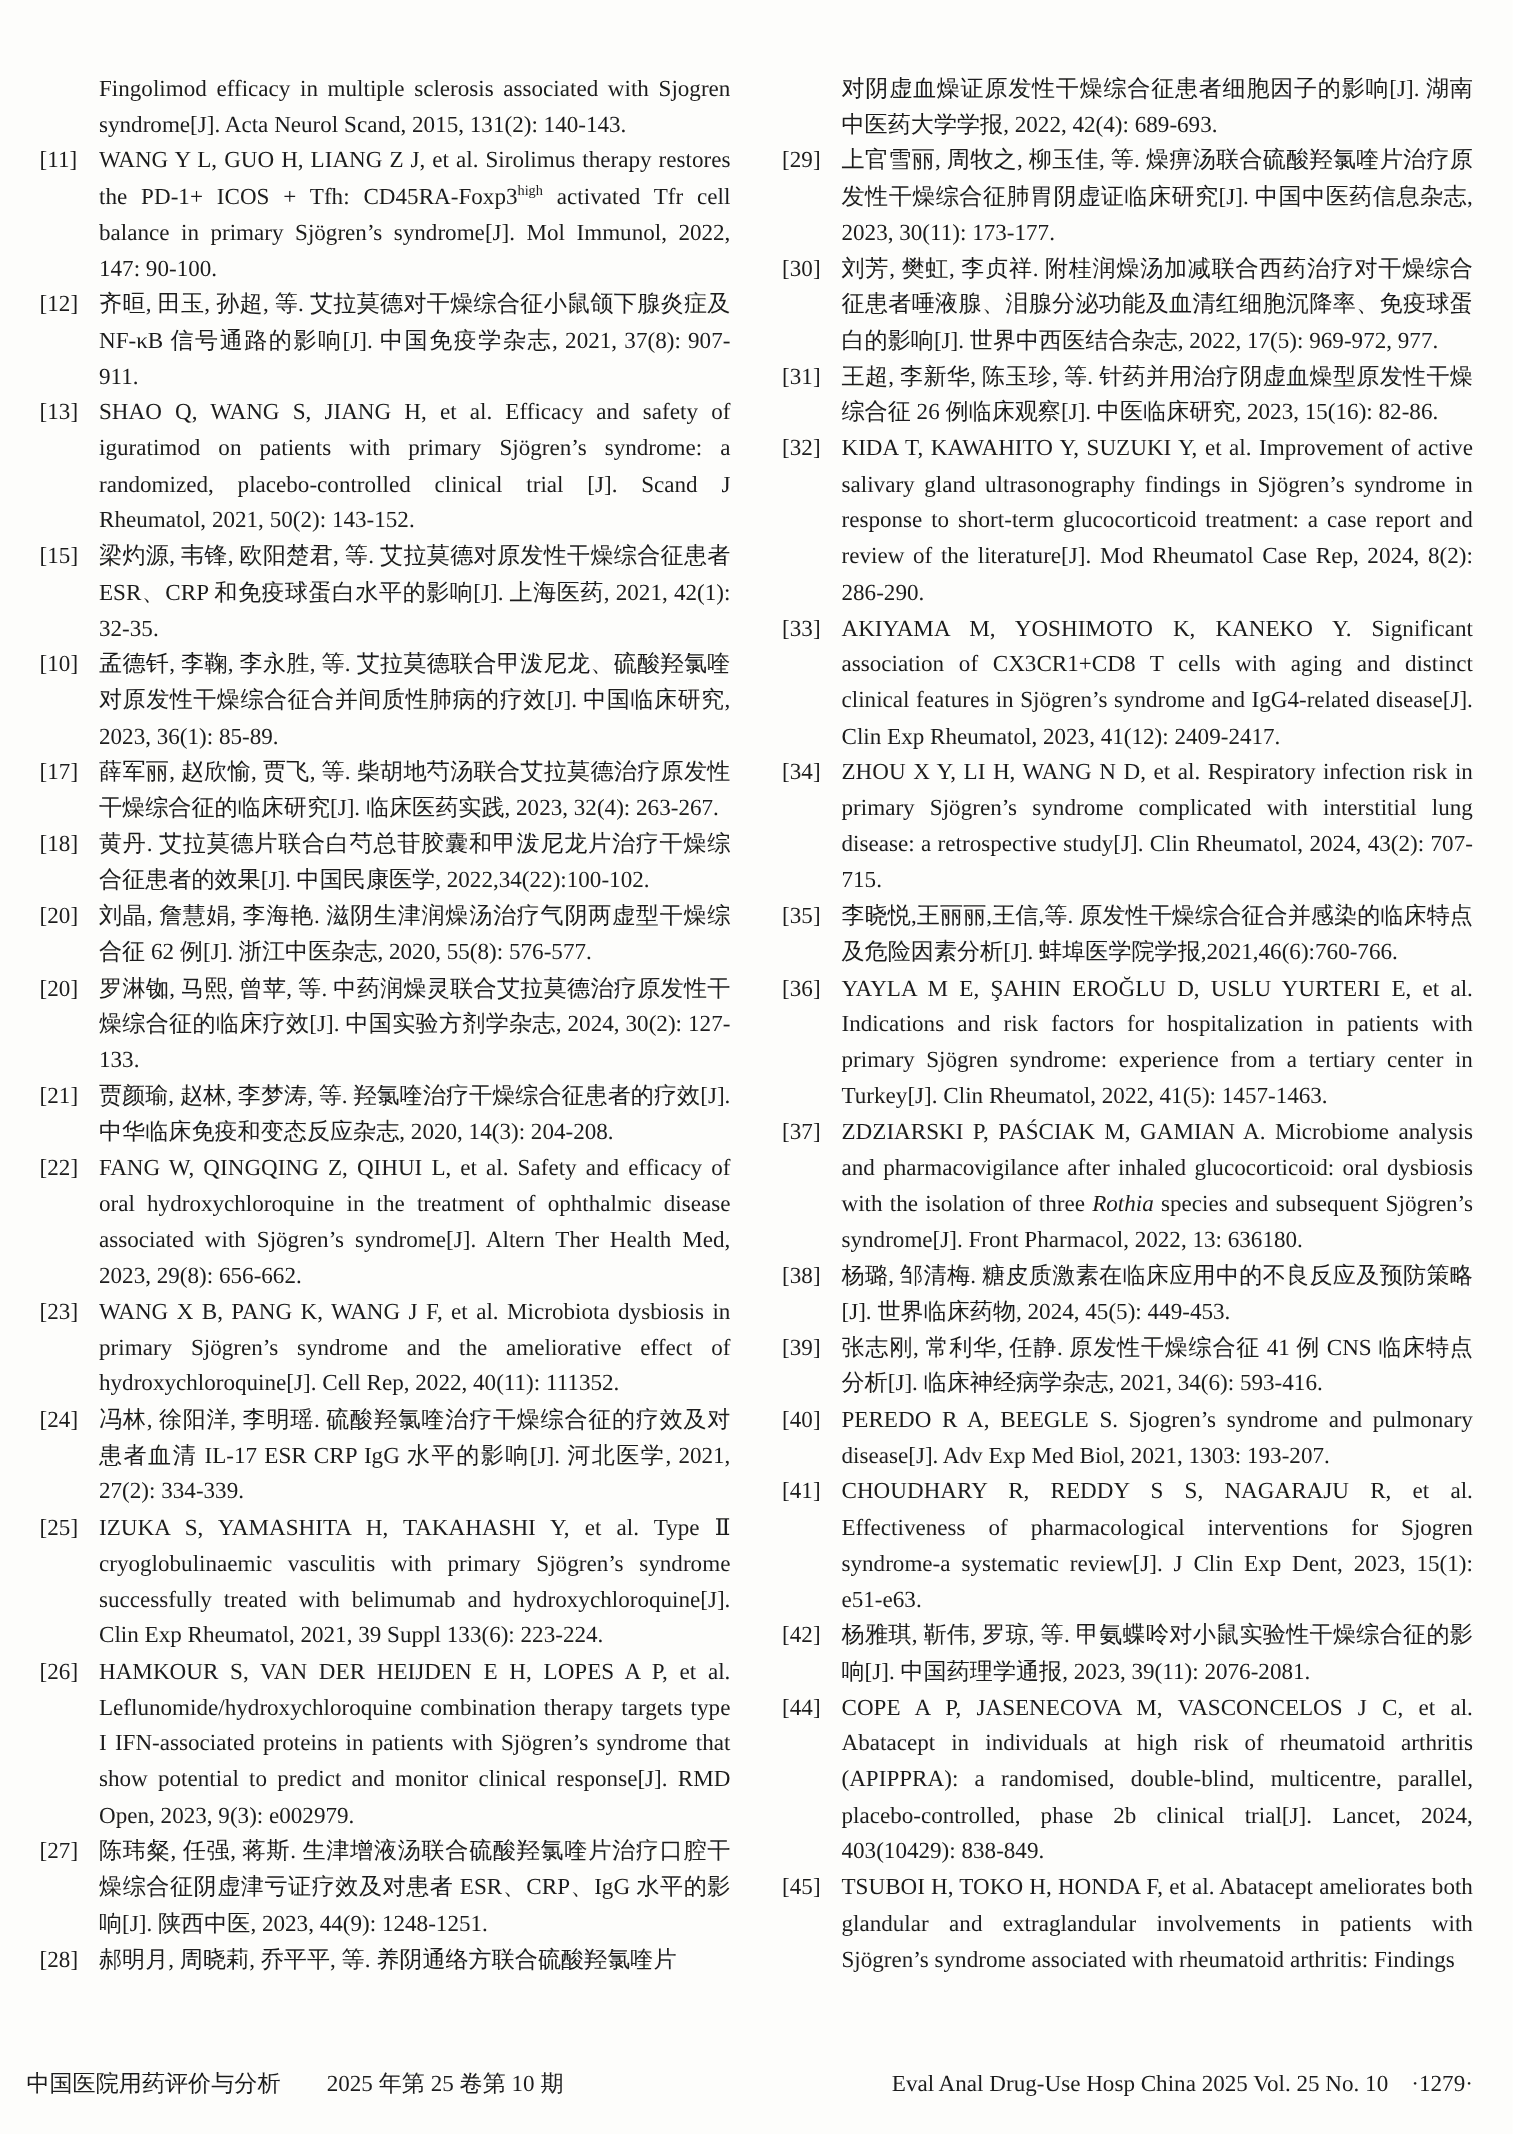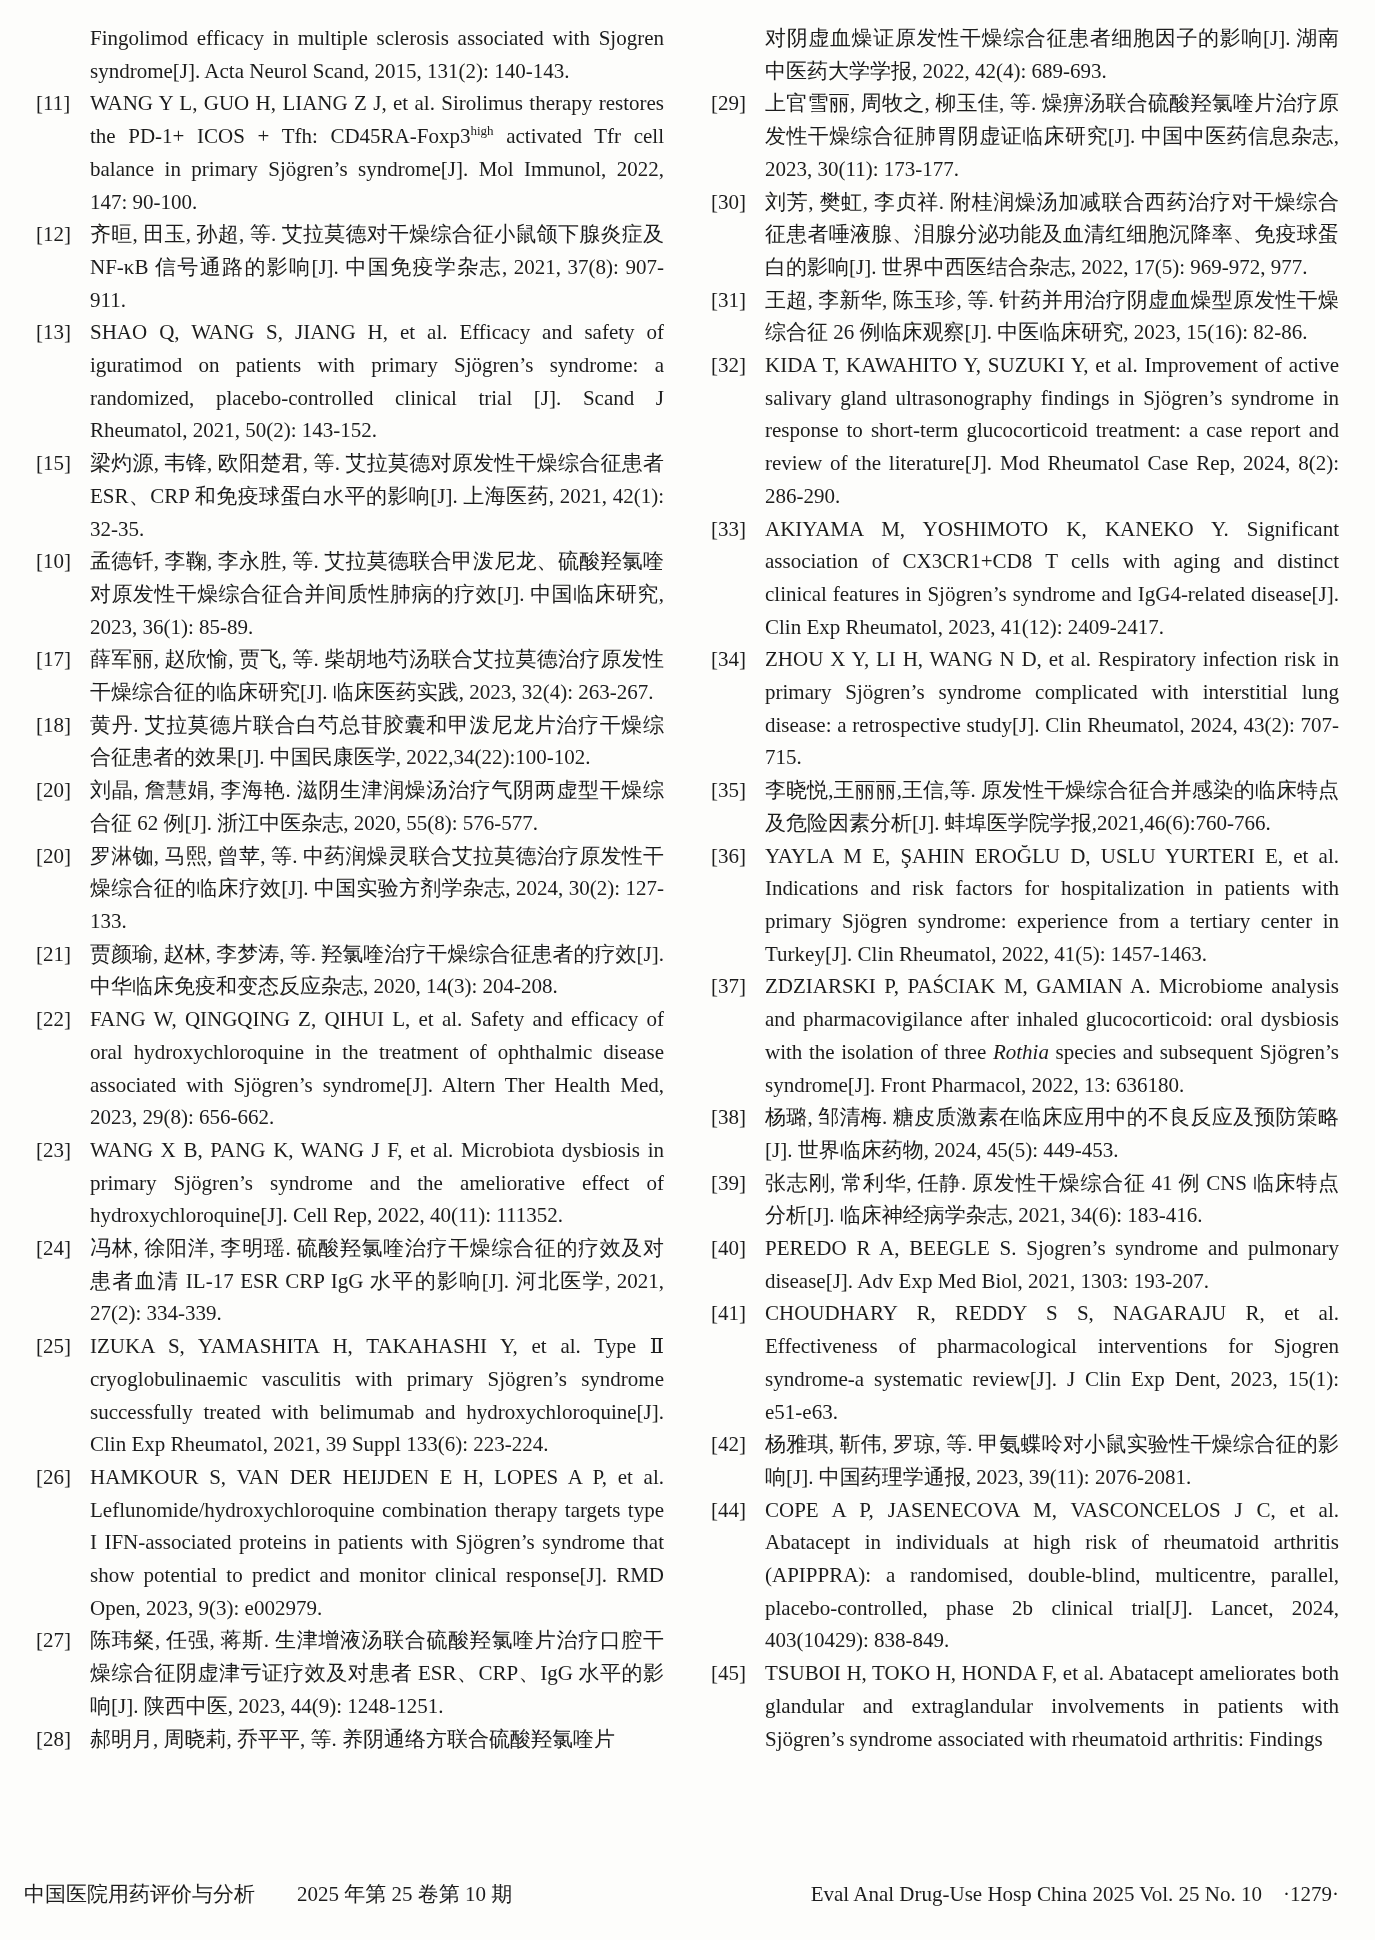--- a/index.html
+++ b/index.html
@@ -17,21 +17,21 @@
     line-height:32.7px;
     overflow:hidden;
   }
   .columns{
     position:absolute;
     top:22px;left:36px;
     width:1303px;
     display:flex;
     gap:47px;
   }
-  .col{width:628px;}
+  .col{width:628px;margin-top:42px;}
   .ref{display:flex;align-items:flex-start;}
   .ref .num{
     flex:0 0 54px;
     white-space:nowrap;
   }
   .ref .txt{
     flex:1;
     text-align:justify;
     text-justify:inter-word;
   }
@@ -170,21 +170,21 @@
         <div class="ref">
           <span class="num">[37]</span>
           <div class="txt">ZDZIARSKI P, PAŚCIAK M, GAMIAN A. Microbiome analysis and pharmacovigilance after inhaled glucocorticoid: oral dysbiosis with the isolation of three <i>Rothia</i> species and subsequent Sjögren’s syndrome[J]. Front Pharmacol, 2022, 13: 636180.</div>
         </div>
         <div class="ref">
           <span class="num">[38]</span>
           <div class="txt">杨璐, 邹清梅. 糖皮质激素在临床应用中的不良反应及预防策略[J]. 世界临床药物, 2024, 45(5): 449-453.</div>
         </div>
         <div class="ref">
           <span class="num">[39]</span>
-          <div class="txt">张志刚, 常利华, 任静. 原发性干燥综合征 41 例 CNS 临床特点分析[J]. 临床神经病学杂志, 2021, 34(6): 183-416.</div>
+          <div class="txt">张志刚, 常利华, 任静. 原发性干燥综合征 41 例 CNS 临床特点分析[J]. 临床神经病学杂志, 2021, 34(6): 593-416.</div>
         </div>
         <div class="ref">
           <span class="num">[40]</span>
           <div class="txt">PEREDO R A, BEEGLE S. Sjogren’s syndrome and pulmonary disease[J]. Adv Exp Med Biol, 2021, 1303: 193-207.</div>
         </div>
         <div class="ref">
           <span class="num">[41]</span>
           <div class="txt">CHOUDHARY R, REDDY S S, NAGARAJU R, et al. Effectiveness of pharmacological interventions for Sjogren syndrome-a systematic review[J]. J Clin Exp Dent, 2023, 15(1): e51-e63.</div>
         </div>
         <div class="ref">

